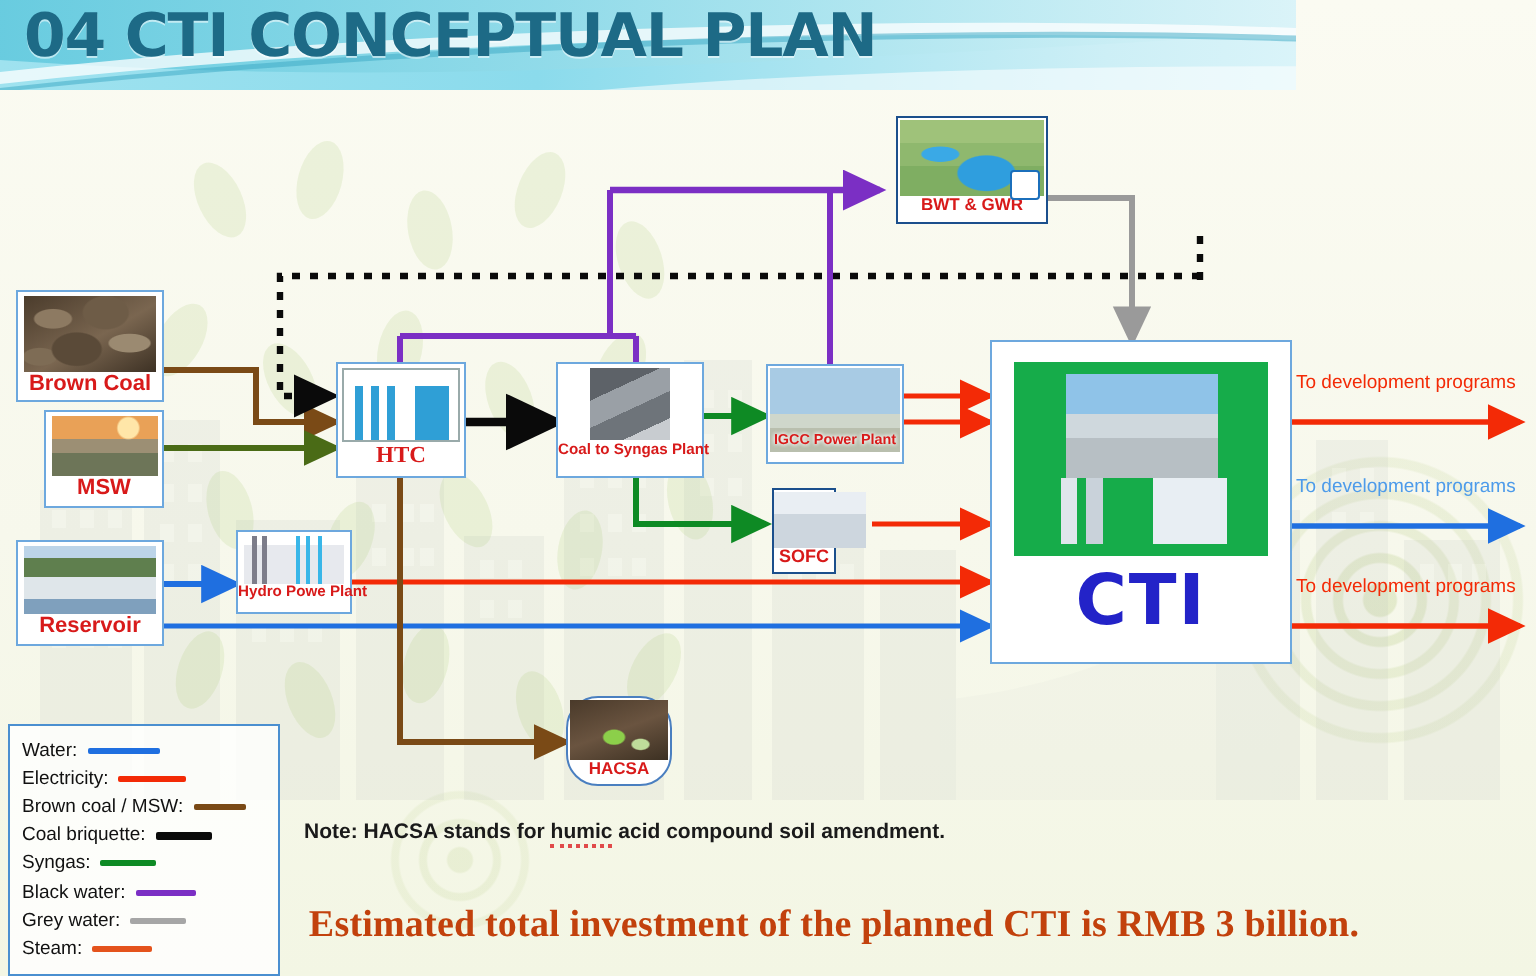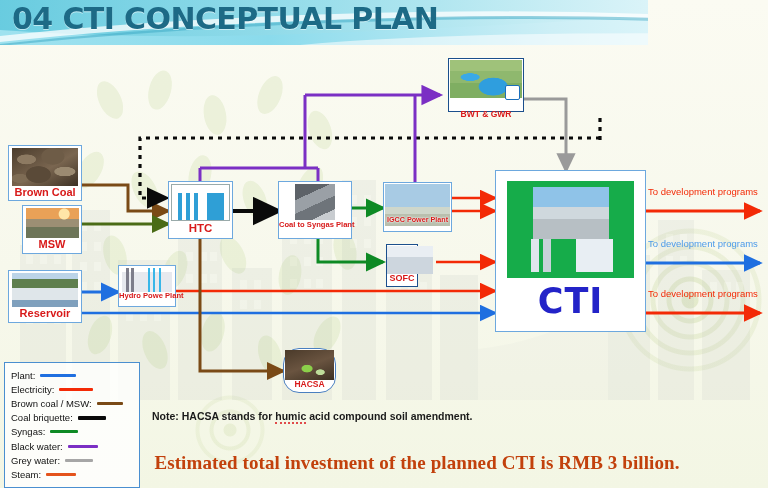--- a/index.html
+++ b/index.html
@@ -383,21 +383,21 @@
   </div>
 
   <div class="node" style="left:118px;top:265px;width:58px;height:42px;background:#fff;">
     <span class="thumb" style="width:50px;height:24px;margin-top:2px;background:#ffffff;
           background-image:
             linear-gradient(90deg, rgba(0,0,0,0) 0 8%, #7d7d8a 8% 13%, rgba(0,0,0,0) 13% 18%, #7d7d8a 18% 23%, rgba(0,0,0,0) 23% 52%, #39b6e8 52% 56%, rgba(0,0,0,0) 56% 62%, #39b6e8 62% 66%, rgba(0,0,0,0) 66% 74%, #39b6e8 74% 78%, rgba(0,0,0,0) 78%),
             linear-gradient(180deg,#ffffff 0 18%, #e7e9ee 18% 100%);"></span>
     <span class="cap" style="font-size:7.6px;margin-top:0px;">Hydro Powe Plant</span>
   </div>
 
-  <div class="node" style="left:168px;top:181px;width:65px;height:58px;">
+  <div class="node" style="left:168px;top:181px;width:65px;height:58px;font-family:Liberation Serif, serif;">
     <span class="thumb" style="width:57px;height:35px;margin-top:2px;border:1px solid #9aa;background:#ffffff;
           background-image:
             linear-gradient(90deg, rgba(0,0,0,0) 0 10%, #2f9fd6 10% 17%, rgba(0,0,0,0) 17% 24%, #2f9fd6 24% 31%, rgba(0,0,0,0) 31% 38%, #2f9fd6 38% 45%, rgba(0,0,0,0) 45% 62%, #2f9fd6 62% 92%, rgba(0,0,0,0) 92%),
             linear-gradient(180deg, rgba(255,255,255,1) 0 52%, rgba(255,255,255,0) 52%);
           background-position:0 8px, 0 0; background-repeat:no-repeat; background-size:100% 27px, 100% 100%;"></span>
     <span class="cap" style="font-size:11.5px;margin-top:1px;">HTC</span>
   </div>
 
   <div class="node" style="left:278px;top:181px;width:74px;height:58px;">
     <span class="thumb" style="width:40px;height:36px;margin-top:2px;
@@ -421,21 +421,21 @@
             linear-gradient(90deg,#d9b9d6 0 16%, rgba(0,0,0,0) 16%);"></span>
     <span class="cap" style="font-size:9px;margin-top:0px;">SOFC</span>
   </div>
 
   <div class="node" style="left:448px;top:58px;width:76px;height:54px;border-color:#1b4f8c;">
     <span class="thumb" style="width:72px;height:38px;margin-top:1px;position:relative;
           background-image:
             radial-gradient(ellipse at 60% 70%, #2f9ede 0 14px, rgba(0,0,0,0) 15px),
             radial-gradient(ellipse at 28% 45%, #3aa9e6 0 9px, rgba(0,0,0,0) 10px),
             linear-gradient(180deg,#9fc27a 0 30%, #8fb86e 30% 60%, #7fae62 60% 100%);"></span>
-    <span class="cap" style="font-size:8.5px;margin-top:12px;">BWT &amp; GWR</span>
+    <span class="cap" style="font-size:8.5px;margin-top:0px;">BWT &amp; GWR</span>
     <span style="position:absolute;right:3px;top:26px;width:13px;height:13px;border-radius:2px;
                  background:#ffffff;border:1px solid #1b6fbb;"></span>
   </div>
 
   <div class="node" style="left:283px;top:348px;width:53px;height:45px;border-color:#4a7fc0;border-radius:16px;">
     <span class="thumb" style="width:49px;height:30px;margin-top:1px;
           background-image:
             radial-gradient(ellipse at 45% 62%, #8ccf4a 0 5px, rgba(0,0,0,0) 6px),
             radial-gradient(ellipse at 72% 74%, #bedc9a 0 4px, rgba(0,0,0,0) 5px),
             linear-gradient(160deg,#4a3a2a,#6a5440 50%,#3c3022);"></span>
@@ -455,21 +455,21 @@
     </div>
     <div class="cti-word" style="top:110px;">CTI</div>
   </div>
 
   <div class="outlabel" style="left:648px;top:186px;color:#f32a06;">To development programs</div>
   <div class="outlabel" style="left:648px;top:238px;color:#4d9bea;">To development programs</div>
   <div class="outlabel" style="left:648px;top:288px;color:#f32a06;">To development programs</div>
 
   <div class="legend">
     <div class="legend-row">
-      <span class="lbl">Plant:</span>
+      <span class="lbl">Water:</span>
       <span class="swatch" style="background:#1f6fe0;"></span>
     </div>
     <div class="legend-row">
       <span class="lbl">Electricity:</span>
       <span class="swatch" style="background:#f32a06;width:34px;"></span>
     </div>
     <div class="legend-row">
       <span class="lbl">Brown coal / MSW:</span>
       <span class="swatch" style="background:#7a4a16;width:26px;"></span>
     </div>

